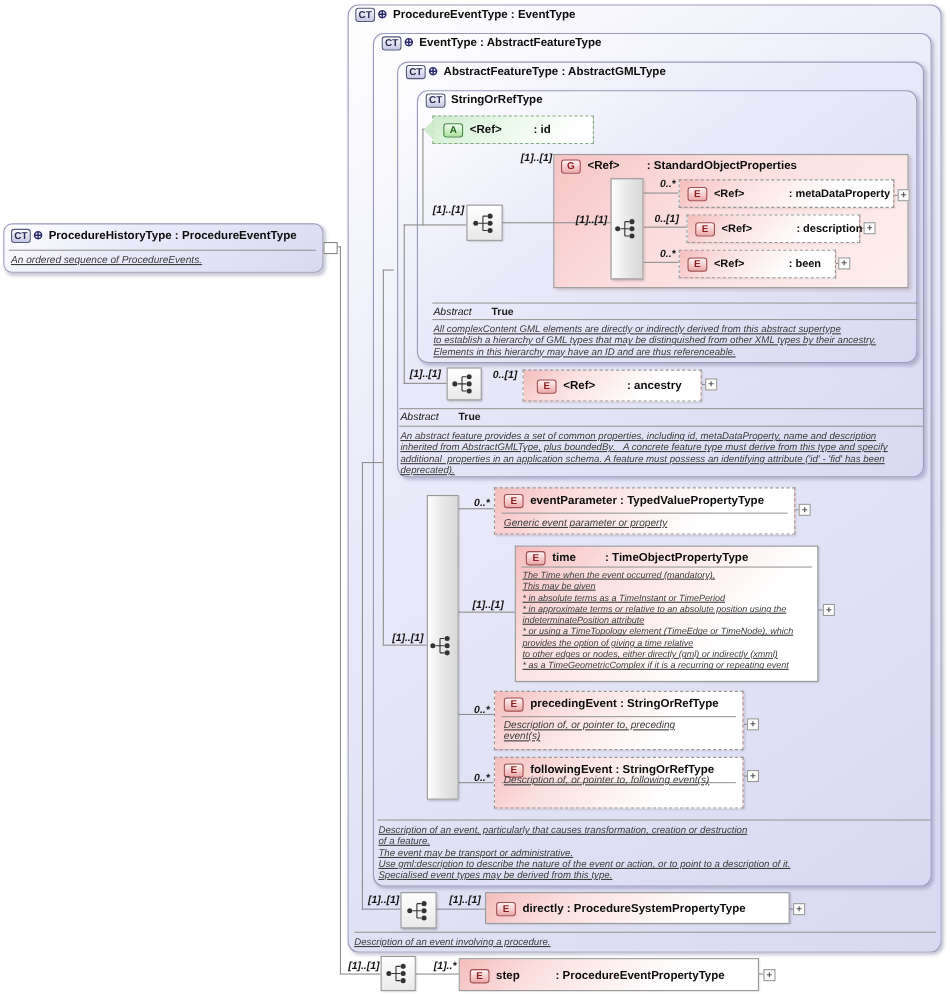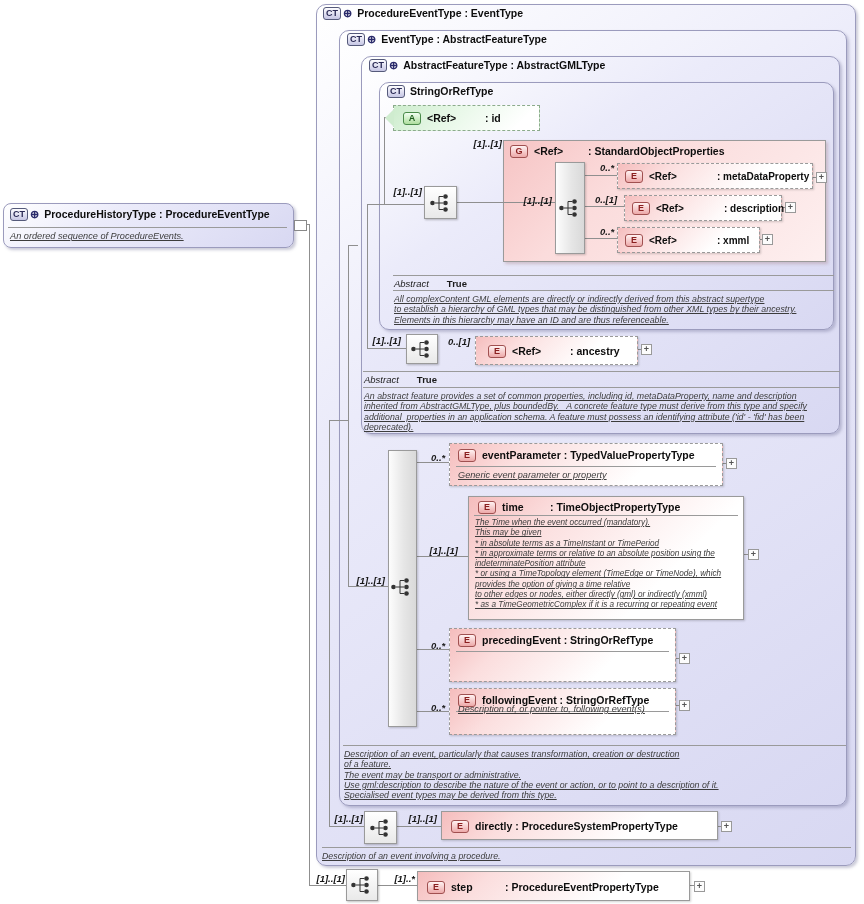--- a/index.html
+++ b/index.html
@@ -167,21 +167,21 @@
       <span>: description</span>
     </div>
   </div>
   <div class="plusbox" style="left:785px;top:202px">+</div>
 
   <div class="card" style="left:600px;top:226px">0..*</div>
   <div class="abs ebox dashed" style="left:617px;top:227px;width:143px;height:26px">
     <div class="ehdr small" style="left:7px;top:5px">
       <span class="badge be">E</span>
       <span class="rname" style="width:62px">&lt;Ref&gt;</span>
-      <span>: xmml</span>
+      <span>: been</span>
     </div>
   </div>
   <div class="plusbox" style="left:762px;top:234px">+</div>
 
   <div class="rule" style="left:393px;top:275px;width:441px"></div>
   <div class="abrow" style="left:394px;top:278px">
     <span class="ab-l">Abstract</span><span class="ab-v">True</span>
   </div>
   <div class="rule" style="left:393px;top:290px;width:441px"></div>
   <div class="note" style="left:394px;top:294px">All complexContent GML elements are directly or indirectly derived from this abstract supertype
@@ -269,20 +269,22 @@
   </div>
   <div class="plusbox" style="left:748px;top:549px">+</div>
 
   <div class="card" style="left:431px;top:640px">0..*</div>
   <div class="abs ebox dashed" style="left:449px;top:628px;width:227px;height:54px">
     <div class="ehdr" style="left:8px;top:4px">
       <span class="badge be">E</span>
       <span>precedingEvent : StringOrRefType</span>
     </div>
     <div class="divider" style="left:6px;right:6px;top:22px"></div>
+    <div class="note n10" style="left:8px;top:25px">Description of, or pointer to, preceding
+event(s)</div>
   </div>
   <div class="plusbox" style="left:679px;top:653px">+</div>
 
   <div class="card" style="left:431px;top:702px">0..*</div>
   <div class="abs ebox dashed" style="left:449px;top:688px;width:227px;height:47px">
     <div class="ehdr" style="left:8px;top:4px">
       <span class="badge be">E</span>
       <span>followingEvent : StringOrRefType</span>
     </div>
     <div class="divider" style="left:6px;right:6px;top:22px"></div>

